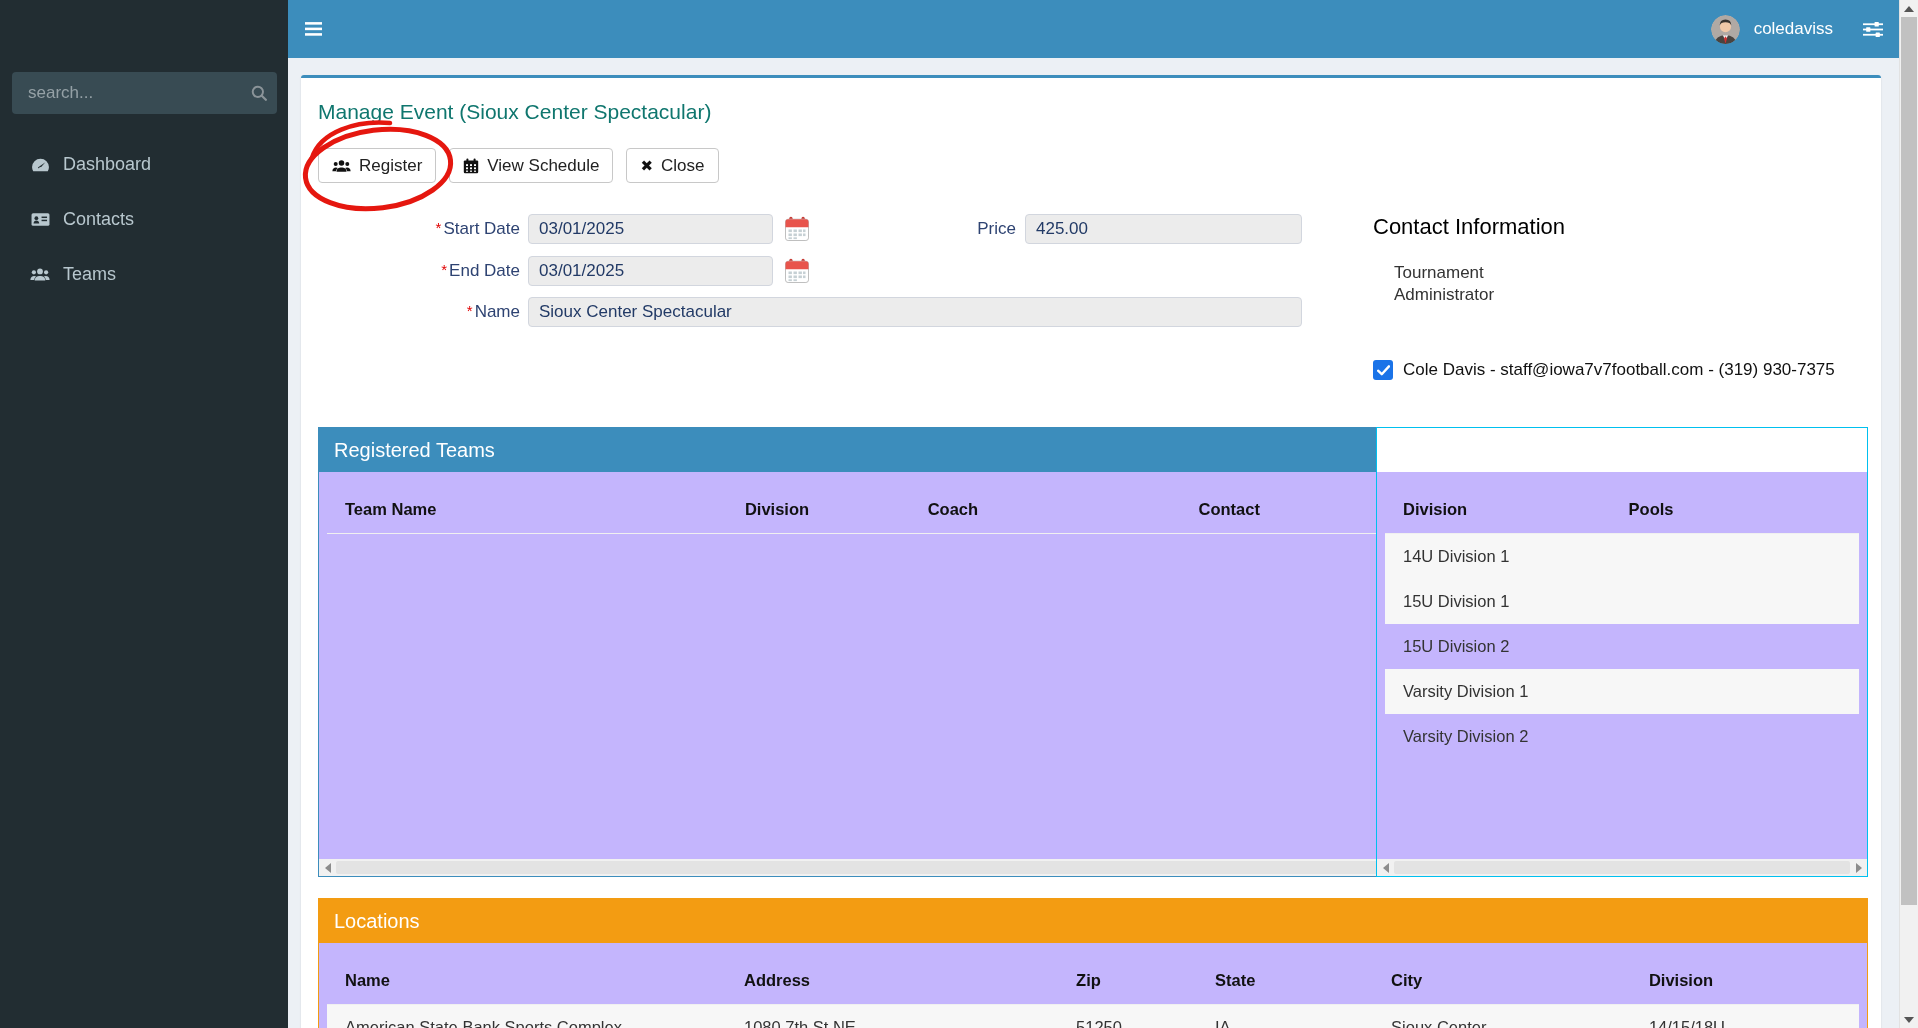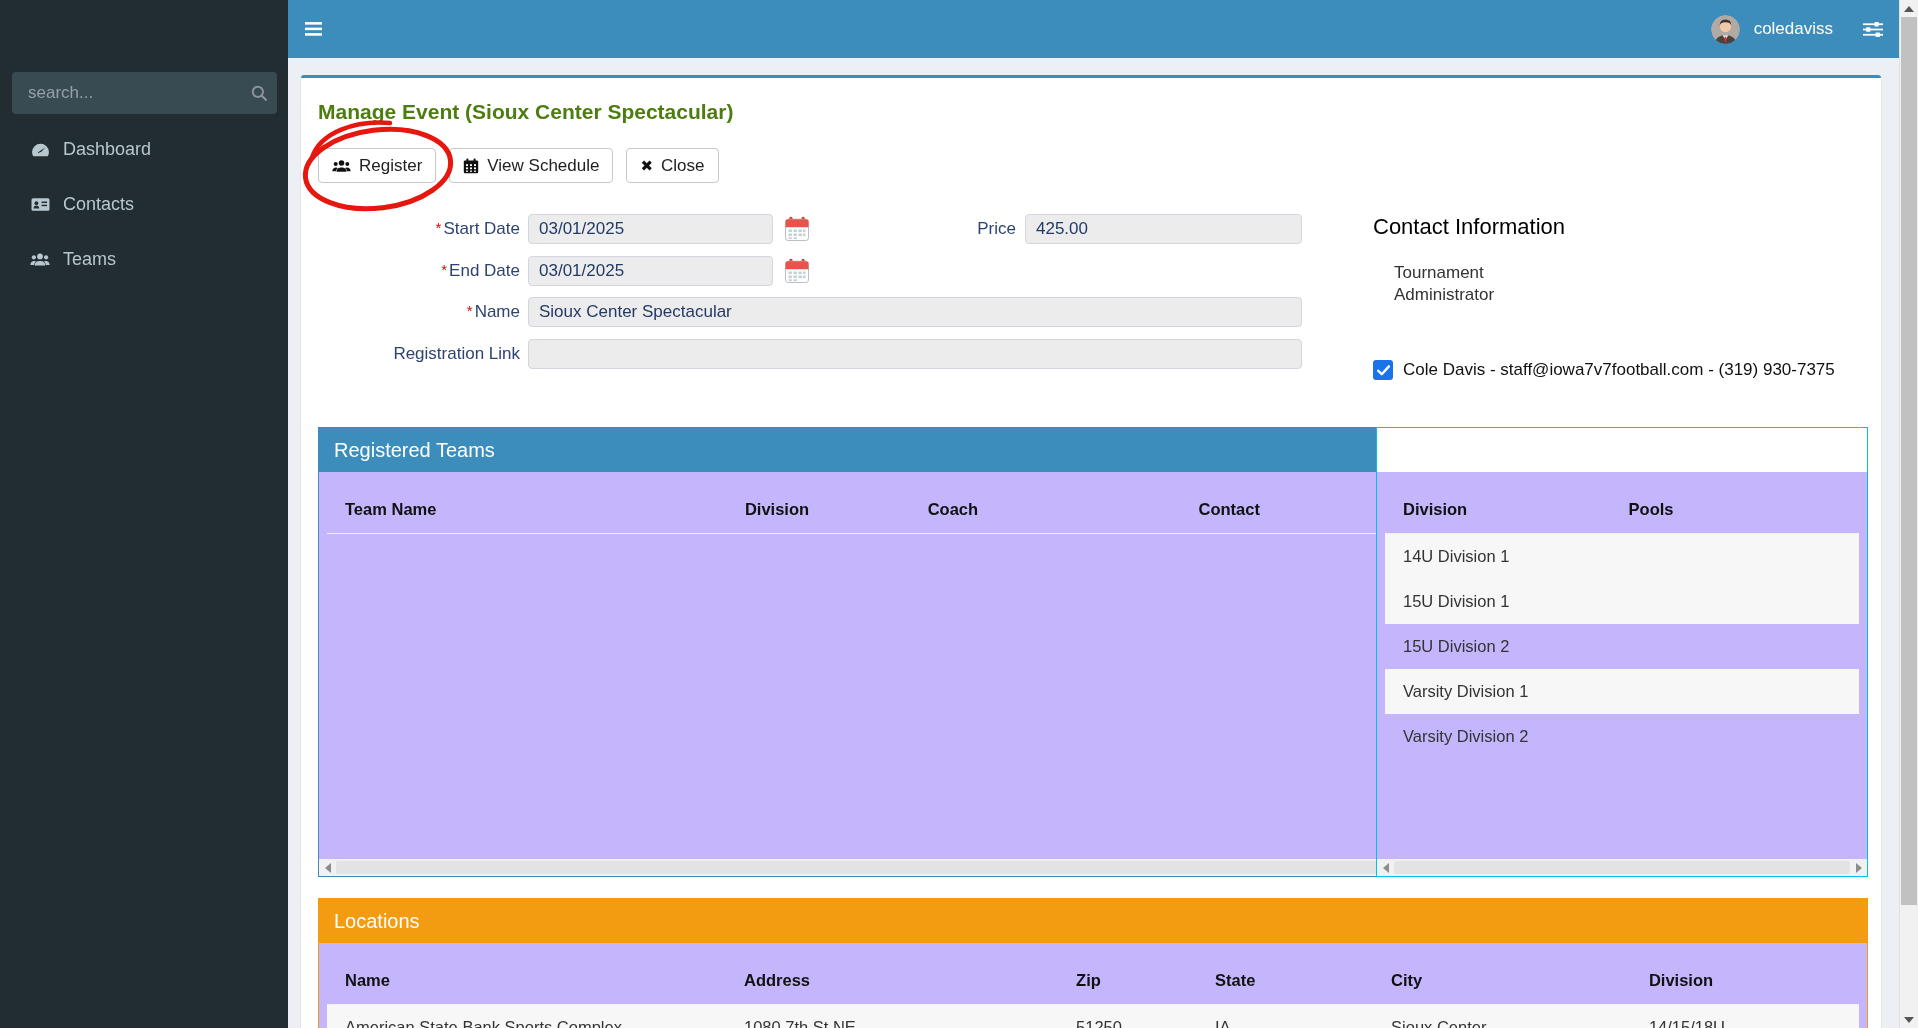--- a/index.html
+++ b/index.html
@@ -8,37 +8,37 @@
 
   
   .sidebar{position:absolute;left:0;top:0;width:288px;height:1028px;background:#222d32;z-index:5;}
   .logo{position:absolute;left:0;top:0;width:288px;height:58px;background:#3784ae;display:flex;align-items:center;}
   .logo-img{width:62px;height:58px;margin-left:19px;background:#fff;flex:0 0 auto;}
   .logo-title{color:#fff;font-size:24px;font-weight:bold;margin-left:21px;white-space:nowrap;}
   .search-box{position:absolute;left:12px;top:72px;width:265px;height:42px;background:#384b53;border-radius:4px;display:flex;align-items:center;box-sizing:border-box;padding:0 14px;}
   .search-box input{flex:1;background:transparent;border:none;outline:none;color:#d8dde0;font-size:17px;font-family:inherit;}
   .search-box input::placeholder{color:#95a1a6;}
   .search-box .sicon{color:#8b9499;display:flex;}
-  .menu{position:absolute;left:0;top:122px;width:292px;}
+  .menu{position:absolute;left:0;top:137px;width:292px;}
   .menu-item{height:55px;display:flex;align-items:center;color:#b8c7ce;font-size:18px;cursor:pointer;border-left:4px solid transparent;box-sizing:border-box;}
   .menu-item .mi-icon{width:26px;margin-left:23px;display:flex;justify-content:center;color:inherit;}
   .menu-item .mi-label{margin-left:10px;}
   .menu-item.active{background:#1e282c;color:#ffffff;border-left-color:#3c8dbc;}
 
   
   .navbar{position:absolute;left:288px;top:0;width:1611px;height:58px;background:#3c8dbc;z-index:4;display:flex;align-items:center;}
   .hamburger{margin-left:17px;width:44px;height:58px;display:flex;align-items:center;justify-content:flex-start;cursor:pointer;}
   .nav-right{margin-left:auto;display:flex;align-items:center;gap:14px;padding-right:16px;}
   .avatar{width:29px;height:29px;border-radius:50%;overflow:hidden;flex:0 0 auto;}
   .nav-user{color:#fff;font-size:17px;margin-right:16px;cursor:pointer;}
   .sliders{display:flex;align-items:center;cursor:pointer;}
 
   
   .card{position:absolute;left:301px;top:75px;width:1580px;height:965px;background:#fff;border-top:3px solid #3c8dbc;border-radius:3px 3px 0 0;box-shadow:0 1px 2px rgba(0,0,0,.12);}
-  .page-title{position:absolute;left:318px;top:100px;font-size:21px;font-weight:bold;color:#4d7c0f;}
+  .page-title{position:absolute;left:318px;top:100px;font-size:21px;font-weight:normal;color:#0f766e;}
   .toolbar{position:absolute;left:318px;top:148px;display:flex;gap:13px;}
   .btn{display:inline-flex;align-items:center;gap:8px;height:35px;padding:0 13px;background:#fff;border:1px solid #c8c8c8;border-radius:4px;font-size:17px;color:#222;cursor:pointer;font-family:inherit;box-sizing:border-box;}
   .btn .bicon{display:flex;color:#111;}
   .annotation{position:absolute;left:294px;top:114px;pointer-events:none;}
 
   
   .frow{position:absolute;height:30px;display:flex;align-items:center;}
   .flabel{color:#2e4372;font-size:17px;text-align:right;}
   .req{color:#e00000;font-size:15px;vertical-align:top;margin-right:2px;}
   .finput{height:30px;box-sizing:border-box;background:#ececec;border:1px solid #d2d6de;border-radius:4px;color:#223a66;font-size:17px;padding:0 10px;font-family:inherit;outline:none;}
@@ -309,24 +309,20 @@
           </g>
         </svg>
     </span>
   </div>
 
   <div class="frow" style="left:340px;top:297px;">
     <div class="flabel" style="width:180px;"><span class="req">*</span><span>Name</span></div>
     <input class="finput" style="width: 774px; margin-left: 8px;" value="Sioux Center Spectacular">
   </div>
 
-  <div class="frow" style="left:340px;top:339px;">
-    <div class="flabel" style="width:180px;"><span>Registration Link</span></div>
-    <input class="finput" style="width: 774px; margin-left: 8px;" value="">
-  </div>
 
   <div class="frow" style="left:900px;top:214px;">
     <div class="flabel" style="width:116px;"><span>Price</span></div>
     <input class="finput" style="width: 277px; margin-left: 9px;" value="425.00">
   </div>
 
   <div class="ci-heading">Contact Information</div>
   <div class="ci-label">
     <div>Tournament</div>
     <div>Administrator</div>

